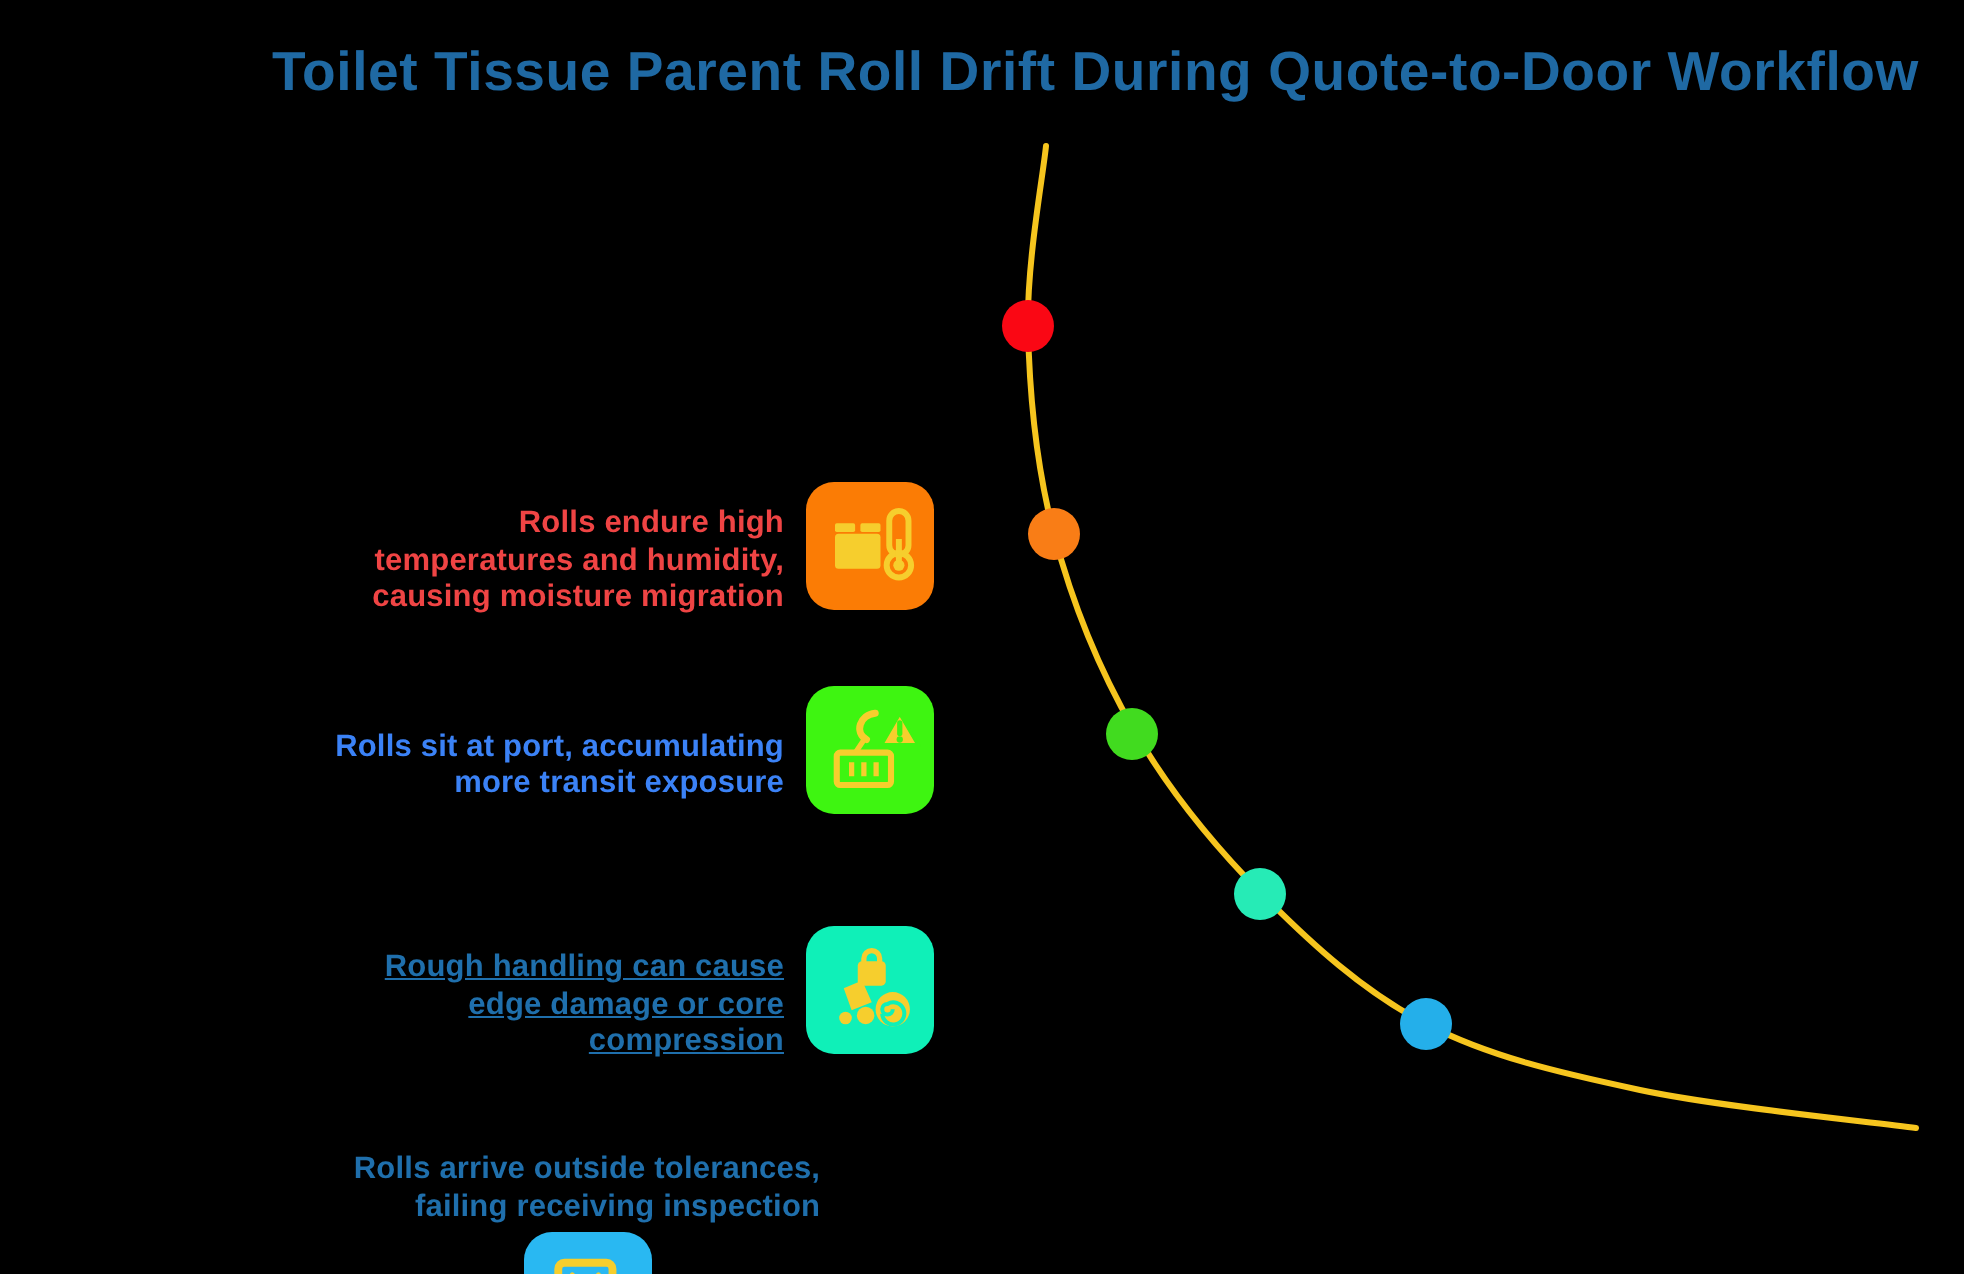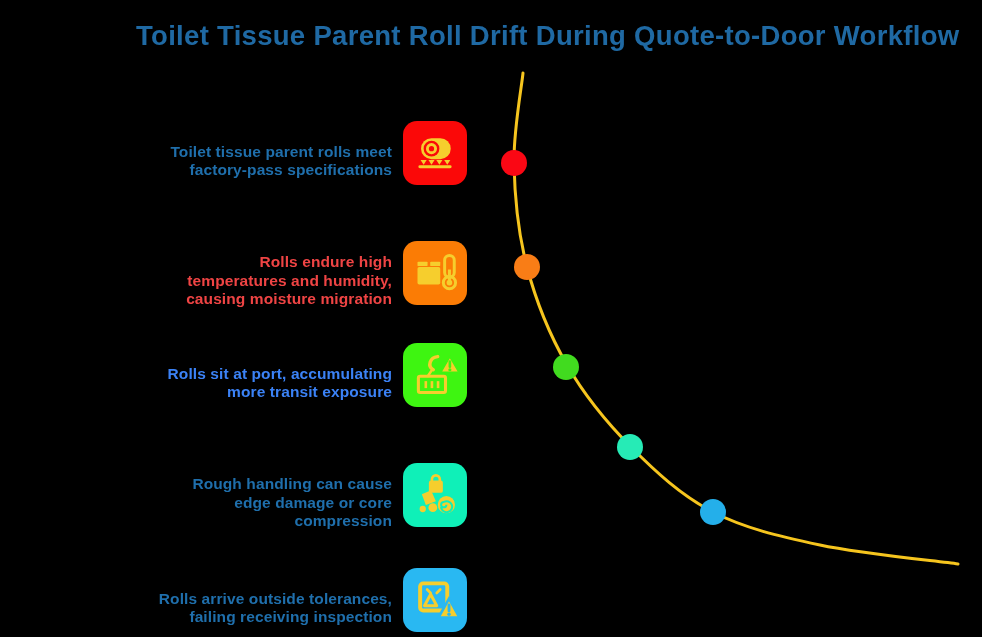--- a/index.html
+++ b/index.html
@@ -23,57 +23,40 @@
     line-height:18.5px; white-space:pre-line; transform:translateY(8px);
     letter-spacing:0.1px;
   }
   .step-icon {
     width:64px; height:64px; border-radius:14px; flex:none;
     background:var(--step-color); color:#F6CE2D;
     display:flex; align-items:center; justify-content:center;
   }
   .step-icon svg { width:56px; height:56px; display:block; }
 
-  .s0 { top:121px; } .s1 { top:241px; } .s2 { top:343px; } .s3 { top:463px; } .s4 { top:568px; }
+  .s0 { top:121px; } .s1 { top:241px; } .s2 { top:343px; } .s3 { top:463px; } .s4 { top:568px;flex-direction:column; }
 </style>
 </head>
 <body>
 
 <div class="stage" style="background: rgb(0, 0, 0);">
 
   <div class="title" style="color: rgb(31, 105, 163);">Toilet Tissue Parent Roll Drift During Quote-to-Door Workflow</div>
 
   <svg class="curve-svg" viewBox="0 0 982 637" xmlns="http://www.w3.org/2000/svg">
     <path id="drift-path" fill="none" stroke-linecap="round" d="M 523 73 C 521.5 88.2, 513.3 131.7, 514 164 C 514.7 196.3, 518.2 233.5, 527 267 C 535.8 300.5, 549.7 335.0, 567 365 C 584.3 395.0, 606.7 422.5, 631 447 C 655.3 471.5, 681.5 495.7, 713 512 C 744.5 528.3, 779.2 536.3, 820 545 C 860.8 553.7, 935.0 560.8, 958 564" stroke="#F6C51E" stroke-width="3"></path>
     <g id="dots">
         <circle cx="514" cy="163" r="13" fill="#FA0714"></circle>
         <circle cx="527" cy="267" r="13" fill="#F97D16"></circle>
         <circle cx="566" cy="367" r="13" fill="#41DB1F"></circle>
         <circle cx="630" cy="447" r="13" fill="#26EBB6"></circle>
         <circle cx="713" cy="512" r="13" fill="#24AFEA"></circle>
       </g>
   </svg>
 
-  <div class="step s0" style="--step-color: #FB0808;">
-    <div class="step-text" style="color: rgb(31, 111, 172);">Toilet tissue parent rolls meet
-factory-pass specifications</div>
-    <div class="step-icon" style="color: rgb(246, 206, 45);">
-      <svg viewBox="0 0 64 64">
-        <rect x="16" y="15" width="34" height="24" rx="12" fill="currentColor"></rect>
-        <circle cx="28" cy="27" r="9" fill="var(--step-color)"></circle>
-        <circle cx="28" cy="27" r="6.3" fill="currentColor"></circle>
-        <circle cx="28" cy="27" r="3" fill="var(--step-color)"></circle>
-        <rect x="13" y="46" width="38" height="3.5" rx="1.7" fill="currentColor"></rect>
-        <path d="M15.5 40 h7 l-3.5 5.5 Z" fill="currentColor"></path>
-        <path d="M24.5 40 h7 l-3.5 5.5 Z" fill="currentColor"></path>
-        <path d="M33.5 40 h7 l-3.5 5.5 Z" fill="currentColor"></path>
-        <path d="M42.5 40 h7 l-3.5 5.5 Z" fill="currentColor"></path>
-      </svg>
-    </div>
-  </div>
 
   <div class="step s1" style="--step-color: #FB7C05;">
     <div class="step-text" style="color: #ef4444;">Rolls endure high
 temperatures and humidity,
 causing moisture migration</div>
     <div class="step-icon" style="color: rgb(246, 206, 45);">
       <svg viewBox="0 0 64 64">
         <rect x="12" y="25" width="26" height="20" rx="2" fill="currentColor"></rect>
         <rect x="12" y="19" width="11.5" height="5" rx="1" fill="currentColor"></rect>
         <rect x="26.5" y="19" width="11.5" height="5" rx="1" fill="currentColor"></rect>
@@ -97,21 +80,21 @@
         <line x1="28.5" y1="39" x2="28.5" y2="47" stroke="currentColor" stroke-width="3"></line>
         <line x1="35.5" y1="39" x2="35.5" y2="47" stroke="currentColor" stroke-width="3"></line>
         <path d="M49 11 L59.5 29 L38.5 29 Z" fill="currentColor" stroke="var(--step-color)" stroke-width="2"></path>
         <line x1="49" y1="16.5" x2="49" y2="22.5" stroke="var(--step-color)" stroke-width="3" stroke-linecap="round"></line>
         <circle cx="49" cy="26" r="1.8" fill="var(--step-color)"></circle>
       </svg>
     </div>
   </div>
 
   <div class="step s3" style="--step-color: #0FF0B8;">
-    <div class="step-text" style="color: rgb(31, 111, 172);">Rough handling can cause
+    <div class="step-text" style="color: rgb(31, 111, 172); text-decoration: underline;">Rough handling can cause
 edge damage or core
 compression</div>
     <div class="step-icon" style="color: rgb(246, 206, 45);">
       <svg viewBox="0 0 64 64">
         <path d="M28.5 16 v-2 a4.5 4.5 0 0 1 9 0 v2" fill="none" stroke="currentColor" stroke-width="3"></path>
         <rect x="25" y="15.5" width="16" height="14" rx="2.5" fill="currentColor"></rect>
         <path d="M17 31 L27.5 26.5 L33 39 L21.5 43.5 Z" fill="currentColor"></path>
         <circle cx="18" cy="48" r="3.6" fill="currentColor"></circle>
         <circle cx="29.5" cy="46.5" r="5" fill="currentColor"></circle>
         <circle cx="45" cy="43" r="9.8" fill="currentColor"></circle>

